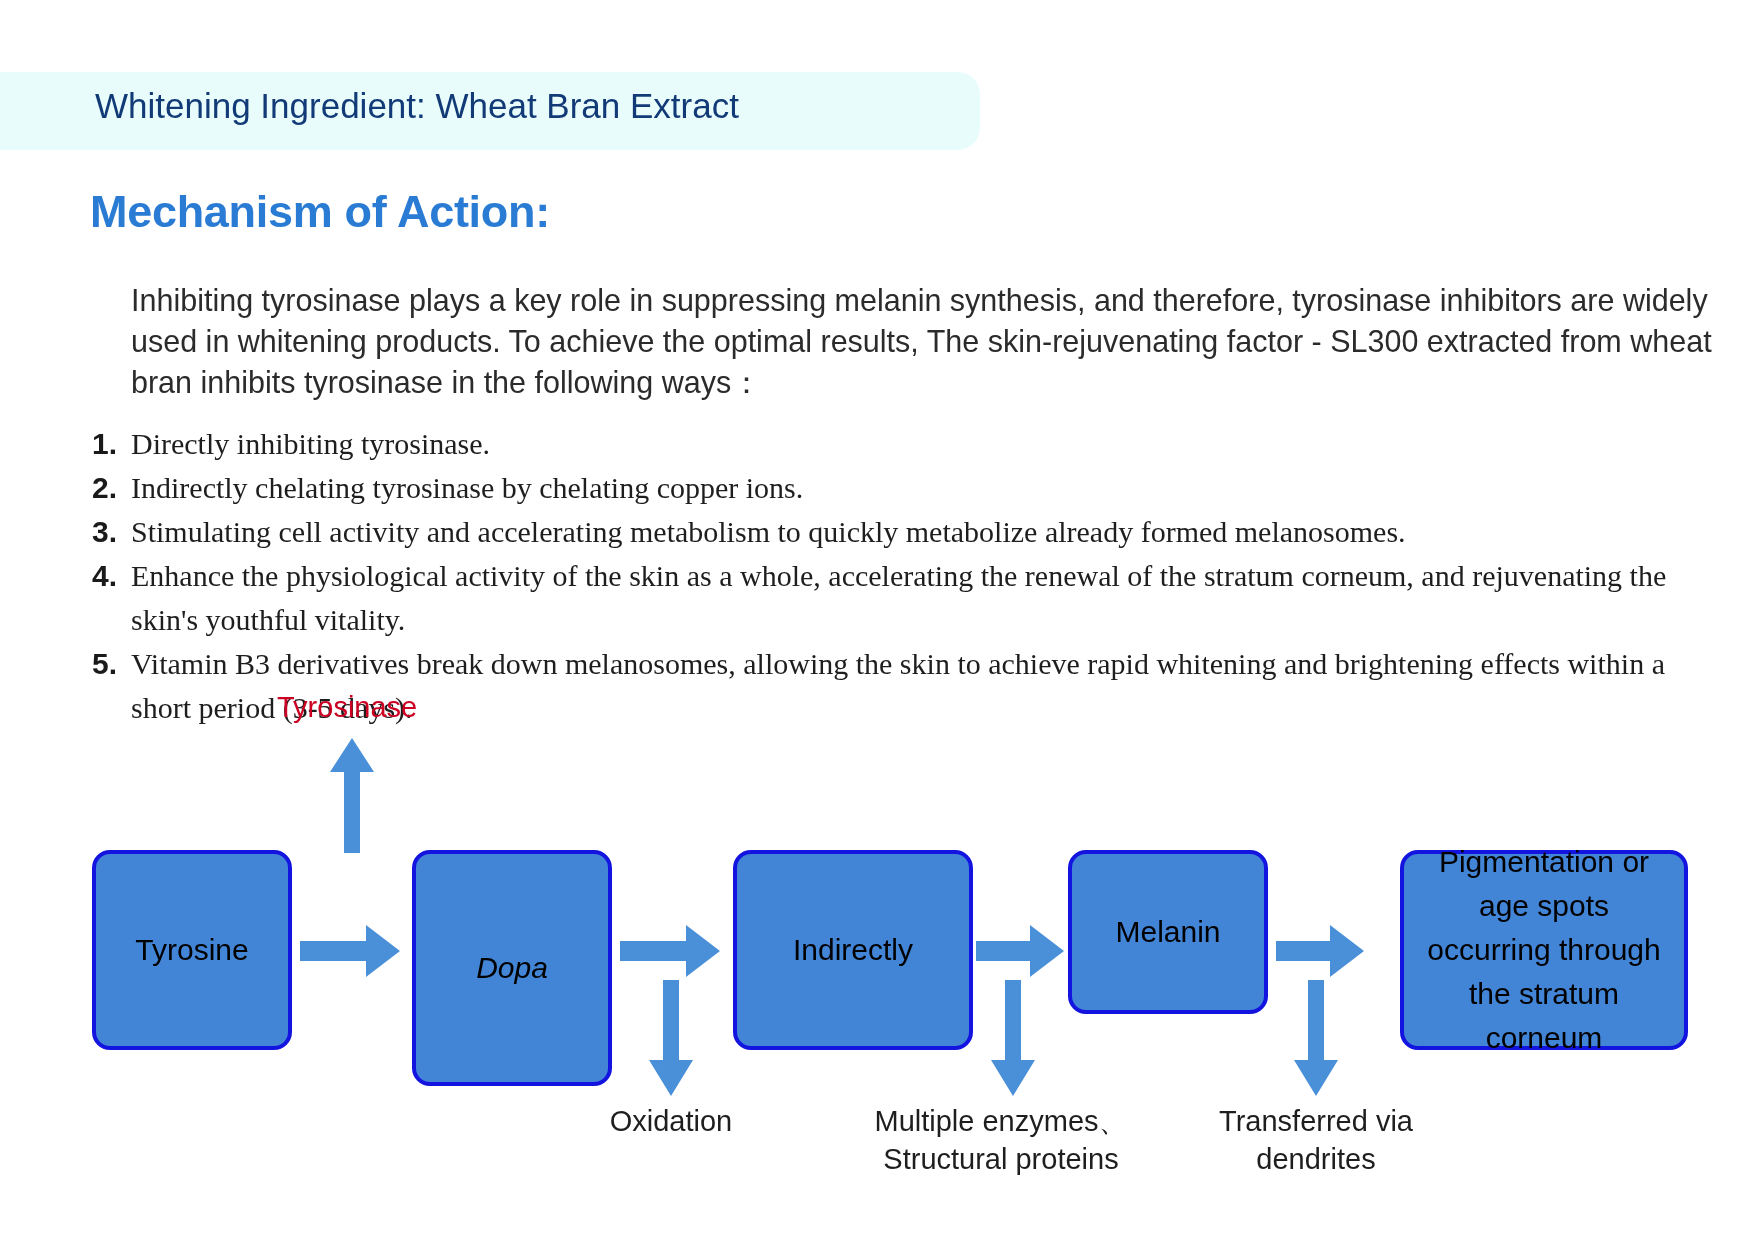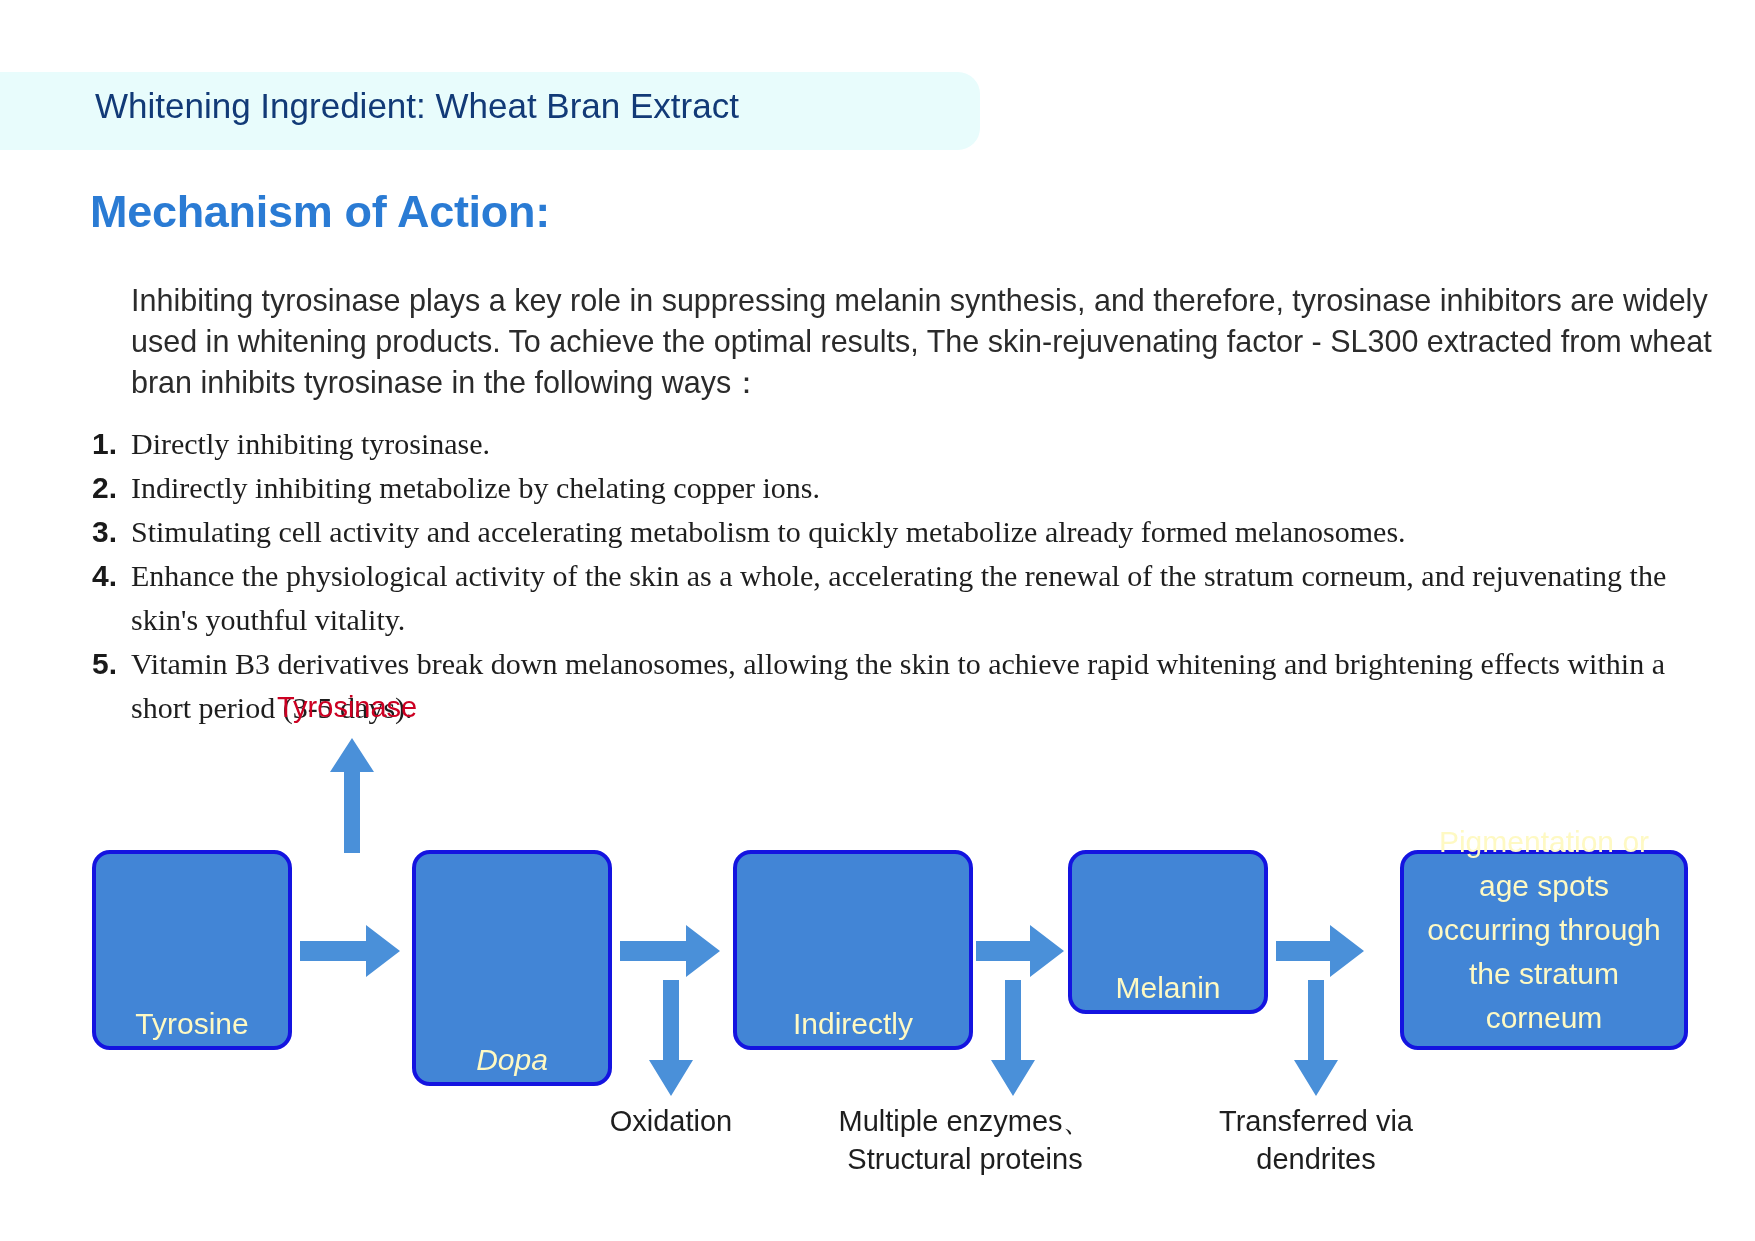--- a/index.html
+++ b/index.html
@@ -103,23 +103,23 @@
     top: 690px;
     width: 1755px;
     height: 550px;
   }
   .node {
     position: absolute;
     background: #4285d6;
     border: 4px solid #1414e0;
     border-radius: 18px;
     box-sizing: border-box;
-    color: #fef9c3;
+    color: #000000;
     display: flex;
-    align-items: flex-end;
+    align-items: center;
     justify-content: center;
     text-align: center;
     font-size: 30px;
     line-height: 44px;
     font-family: "Liberation Sans", sans-serif;
   }
   .node.multiline {
     line-height: 44px;
     padding: 6px 14px;
   }
@@ -155,21 +155,21 @@
 
 <div class="intro">Inhibiting tyrosinase plays a key role in suppressing melanin synthesis, and therefore, tyrosinase inhibitors are widely used in whitening products.  To achieve the optimal results, The skin-rejuvenating factor - SL300 extracted from wheat bran inhibits tyrosinase in the following ways：</div>
 
 <div class="list">
   <div class="list-item">
     <span class="list-num">1.</span>
     <span class="list-text">Directly inhibiting tyrosinase.</span>
   </div>
   <div class="list-item">
     <span class="list-num">2.</span>
-    <span class="list-text">Indirectly inhibiting metabolize by chelating copper ions.</span>
+    <span class="list-text">Indirectly chelating tyrosinase by chelating copper ions.</span>
   </div>
   <div class="list-item">
     <span class="list-num">3.</span>
     <span class="list-text">Stimulating cell activity and accelerating metabolism to quickly metabolize already formed melanosomes.</span>
   </div>
   <div class="list-item">
     <span class="list-num">4.</span>
     <span class="list-text">Enhance the physiological activity of the skin as a whole, accelerating the renewal of the stratum corneum, and rejuvenating the skin's youthful vitality.</span>
   </div>
   <div class="list-item">
@@ -213,21 +213,21 @@
     <span>Indirectly</span>
   </div>
 
   <svg class="arrow" style="left:976px; top:235px;" width="88" height="52" viewBox="0 0 88 52">
     <polygon points="0,16 54,16 54,0 88,26 54,52 54,36 0,36" fill="#4a90d9"></polygon>
   </svg>
 
   <svg class="arrow" style="left:985px; top:290px;" width="56" height="116" viewBox="0 0 56 116">
     <polygon points="20,0 36,0 36,80 50,80 28,116 6,80 20,80" fill="#4a90d9"></polygon>
   </svg>
-  <div class="sub-label" style="left:825px; top:412px; width:280px;">
+  <div class="sub-label" style="left:861px; top:412px; width:280px;">
     <div>Multiple enzymes、</div>
     <div>Structural proteins</div>
   </div>
 
   <div class="node" style="left:1068px; top:160px; width:200px; height:164px;">
     <span>Melanin</span>
   </div>
 
   <svg class="arrow" style="left:1276px; top:235px;" width="88" height="52" viewBox="0 0 88 52">
     <polygon points="0,16 54,16 54,0 88,26 54,52 54,36 0,36" fill="#4a90d9"></polygon>

